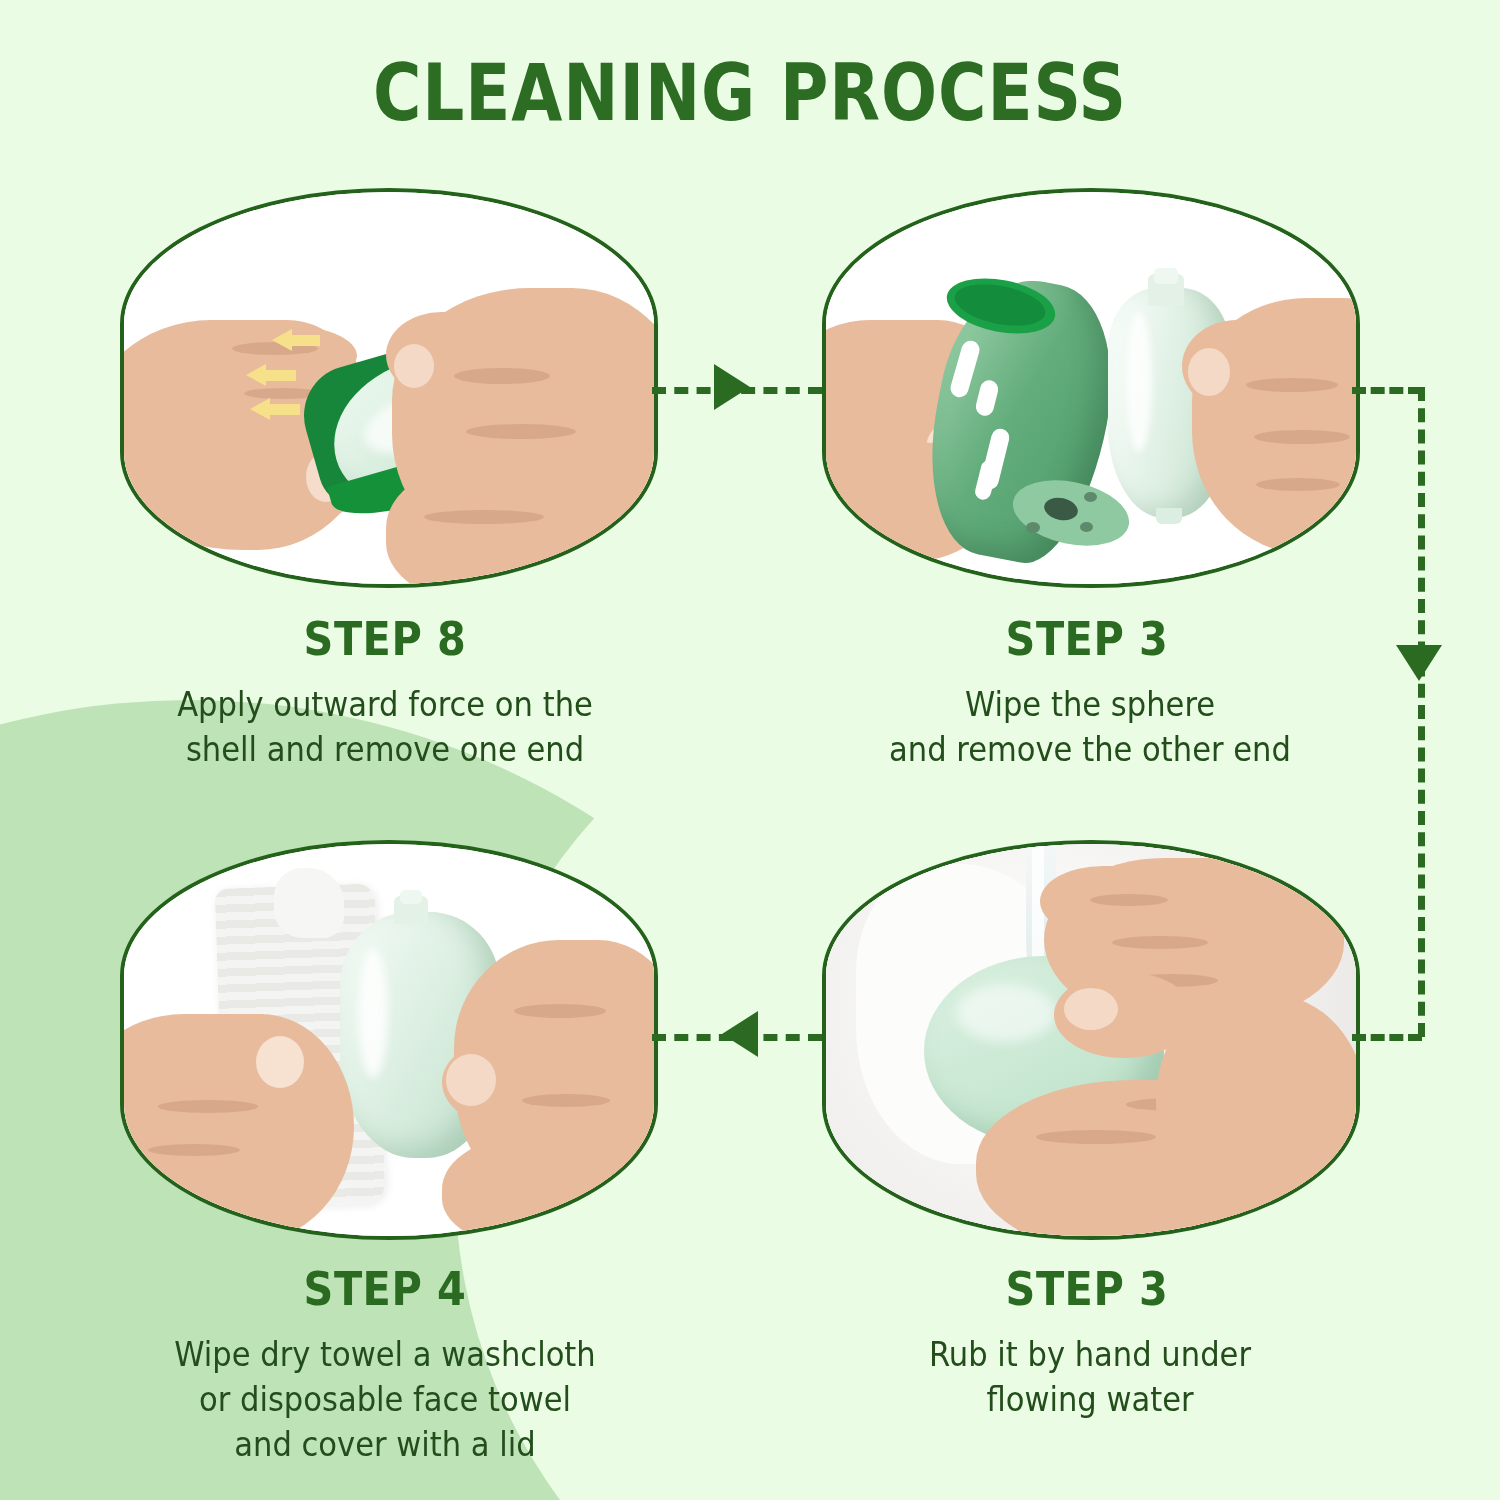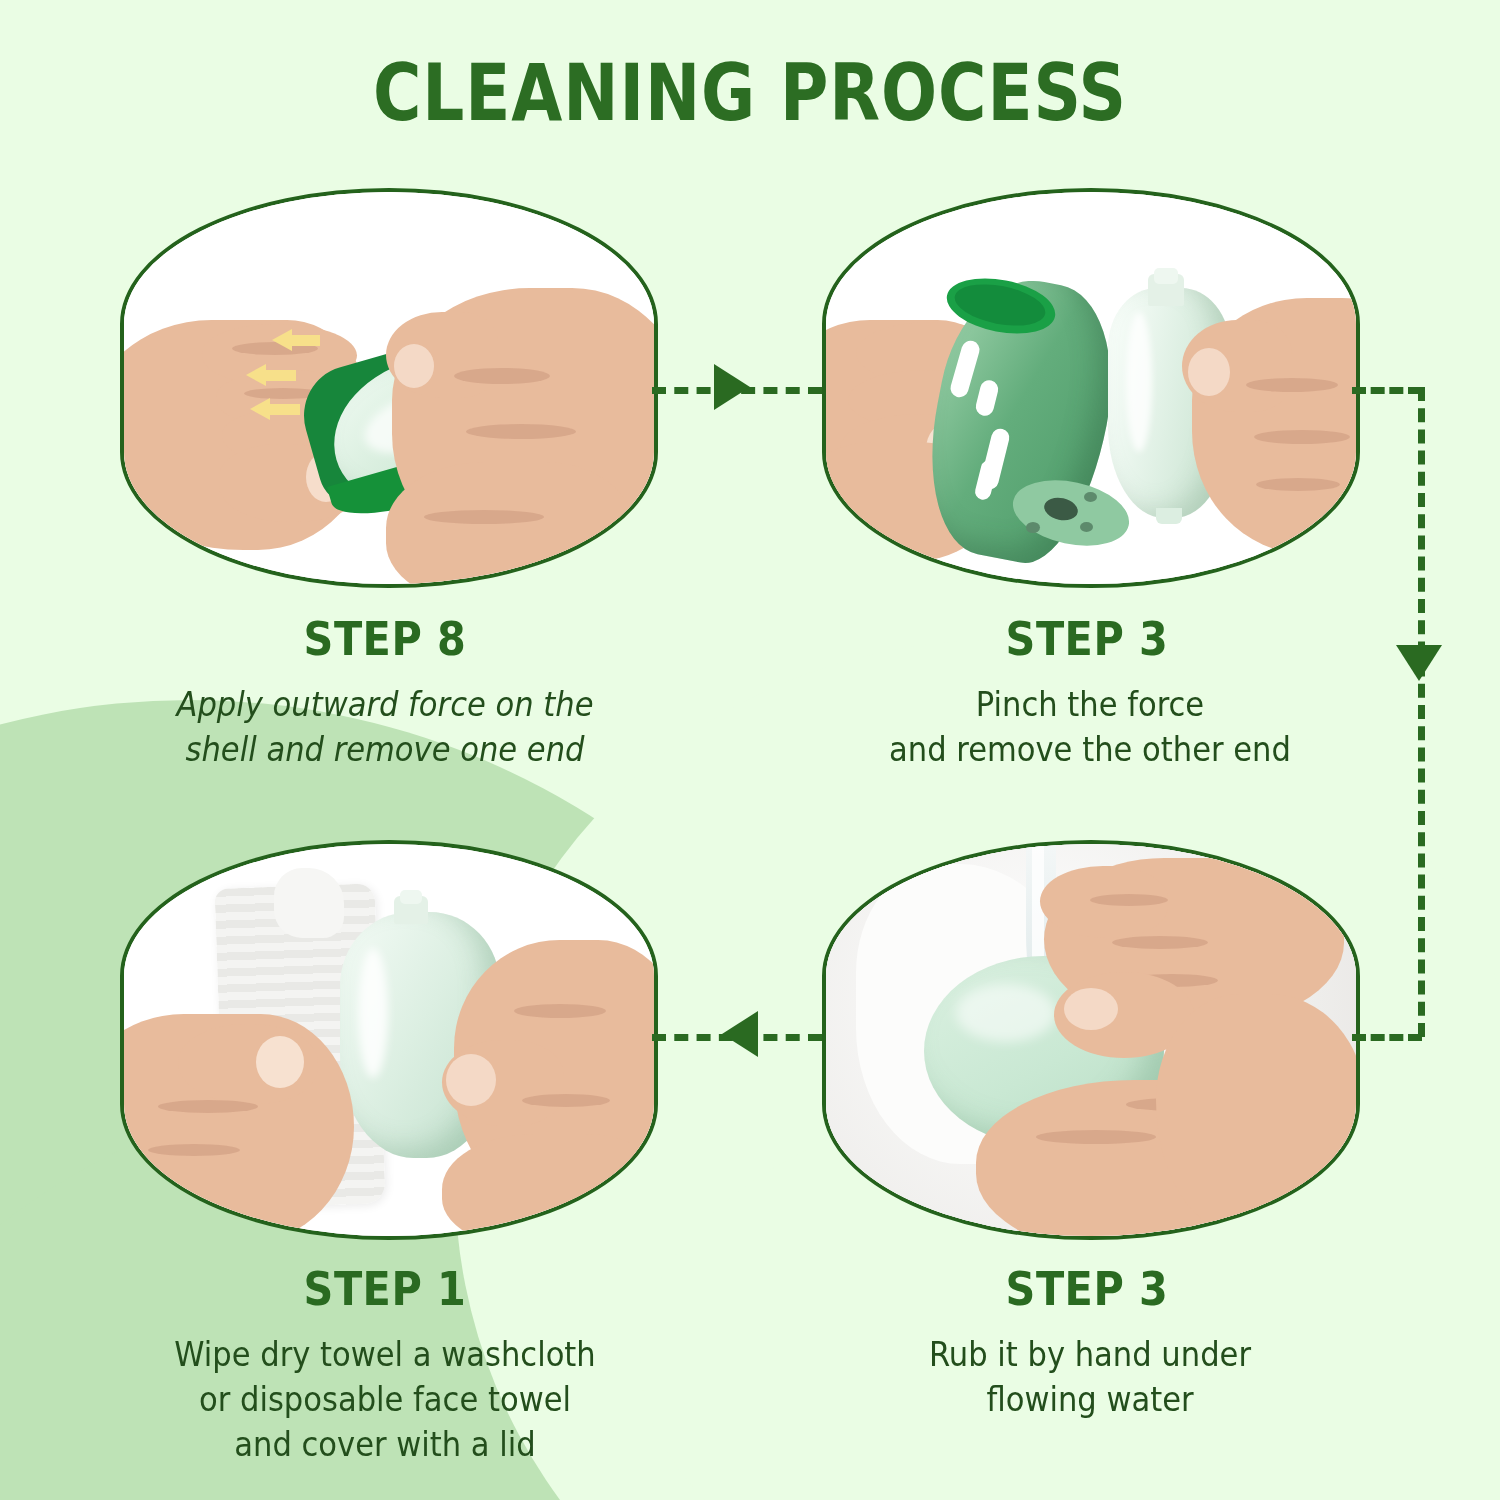--- a/index.html
+++ b/index.html
@@ -182,21 +182,21 @@
           <div class="nail" style="left:270px;top:152px;width:40px;height:44px;"></div>
           <div class="crease" style="left:330px;top:176px;width:96px;height:16px;"></div>
           <div class="crease" style="left:342px;top:232px;width:110px;height:15px;"></div>
           <div class="crease" style="left:352px;top:282px;width:96px;height:14px;"></div>
           <div class="hand" style="left:262px;top:270px;width:250px;height:150px;border-radius:40% 36% 44% 50%/44% 48% 52% 46%;"></div>
           <div class="crease" style="left:300px;top:318px;width:120px;height:14px;"></div>
         </div>
       </div>
     </div>
     <div class="step-title" style="left:120px;top:612px;width:530px;">STEP 8</div>
-    <div class="step-desc" style="left:80px;top:682px;width:610px;font-style:italic;">Apply outward force on the
+    <div class="step-desc" style="left:80px;top:682px;width:610px;">Apply outward force on the
 shell and remove one end</div>
   </div>
 
   <div class="step">
     <div class="photo-frame" style="left:822px;top:188px;width:530px;height:392px;">
       <div class="photo-inner">
         <div class="scene">
 
           <div class="hand" style="left:-60px;top:128px;width:260px;height:230px;border-radius:40% 34% 40% 50%/46% 50% 50% 46%;"></div>
           <div class="finger" style="left:30px;top:130px;width:150px;height:62px;border-radius:50%;"></div>
@@ -230,21 +230,21 @@
           <div class="hand" style="left:366px;top:106px;width:250px;height:256px;border-radius:46% 40% 36% 46%/40% 48% 52% 48%;"></div>
           <div class="finger" style="left:356px;top:128px;width:110px;height:92px;border-radius:58% 42% 42% 58%;"></div>
           <div class="nail" style="left:362px;top:156px;width:42px;height:48px;"></div>
           <div class="crease" style="left:420px;top:186px;width:92px;height:14px;"></div>
           <div class="crease" style="left:428px;top:238px;width:96px;height:14px;"></div>
           <div class="crease" style="left:430px;top:286px;width:84px;height:13px;"></div>
         </div>
       </div>
     </div>
     <div class="step-title" style="left:822px;top:612px;width:530px;">STEP 3</div>
-    <div class="step-desc" style="left:790px;top:682px;width:600px;">Pinch the force
+    <div class="step-desc" style="left:790px;top:682px;width:600px;">Wipe the sphere
 and remove the other end</div>
   </div>
 
   <div class="step">
     <div class="photo-frame" style="left:822px;top:840px;width:530px;height:392px;">
       <div class="photo-inner">
         <div class="scene" style="background:#f7f6f4;">
           <div class="sink" style="left:-30px;top:-20px;width:600px;height:440px;background:radial-gradient(circle at 40% 40%,#ffffff,#efeeec 60%,#e3e1de);"></div>
           <div style="position:absolute;left:30px;top:20px;width:230px;height:300px;background:#fcfcfb;border-radius:40% 60% 50% 50%;"></div>
 
@@ -298,21 +298,21 @@
 
           <div class="hand" style="left:330px;top:96px;width:240px;height:270px;border-radius:44% 40% 36% 46%/40% 48% 52% 48%;"></div>
           <div class="finger" style="left:318px;top:196px;width:122px;height:86px;border-radius:54% 46% 44% 56%;"></div>
           <div class="nail" style="left:322px;top:210px;width:50px;height:52px;"></div>
           <div class="crease" style="left:390px;top:160px;width:92px;height:14px;"></div>
           <div class="crease" style="left:398px;top:250px;width:88px;height:13px;"></div>
           <div class="hand" style="left:318px;top:290px;width:230px;height:120px;border-radius:40% 38% 44% 50%/46% 48% 52% 46%;"></div>
         </div>
       </div>
     </div>
-    <div class="step-title" style="left:120px;top:1262px;width:530px;">STEP 1</div>
+    <div class="step-title" style="left:120px;top:1262px;width:530px;">STEP 4</div>
     <div class="step-desc" style="left:90px;top:1332px;width:590px;">Wipe dry towel a washcloth
 or disposable face towel
 and cover with a lid</div>
   </div>
 
   <div class="conn">
     <div class="dash-h" style="left:652px;top:387px;width:170px;"></div>
     <div class="tri tri-right" style="left:714px;top:364px;"></div>
   </div>
 

